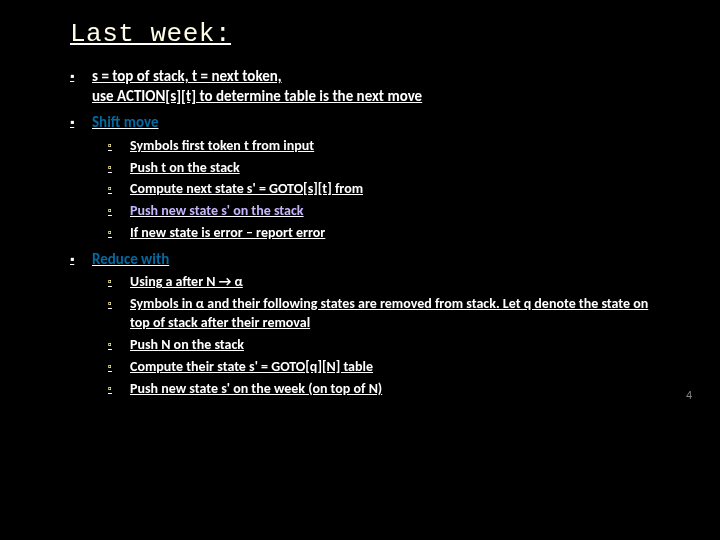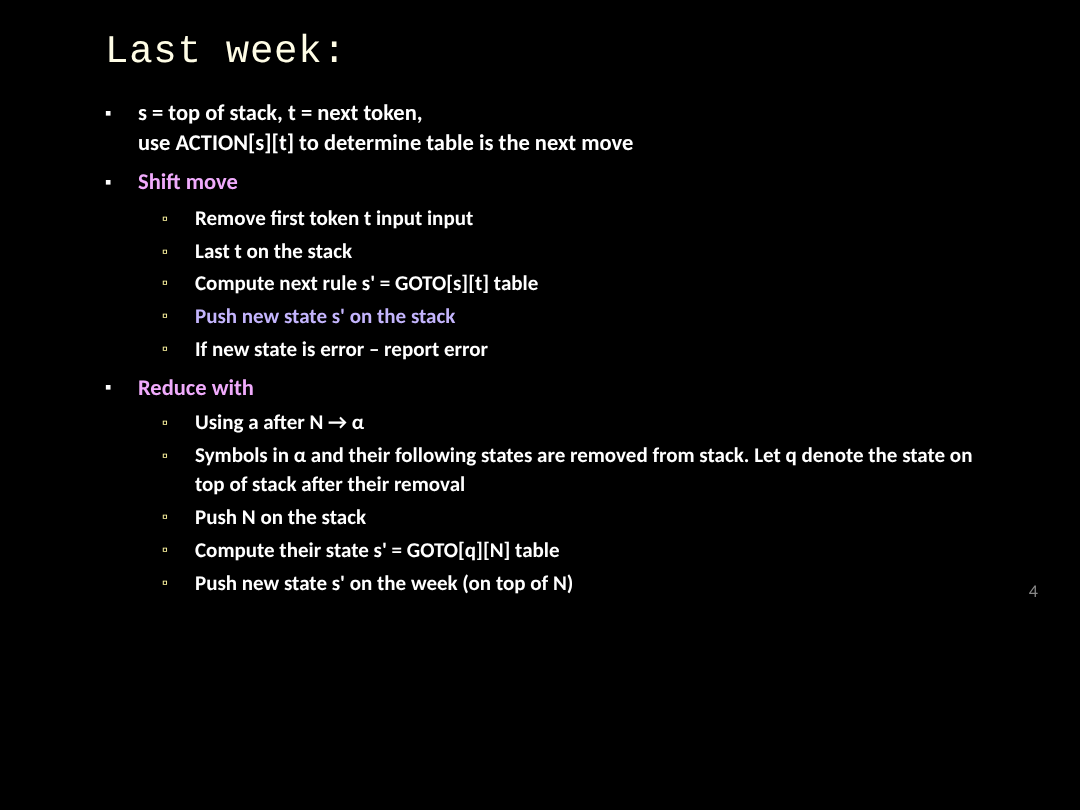--- a/index.html
+++ b/index.html
@@ -11,39 +11,40 @@
     color: #fff;
     font-family: "Segoe UI", "Calibri", Arial, sans-serif;
     overflow: hidden;
   }
   .slide {
     box-sizing: border-box;
     width: 720px;
     height: 412px;
     padding: 16px 56px 20px 70px;
     position: relative;
+    text-decoration: underline;
   }
   .title {
     font-family: "Consolas", "Courier New", monospace;
     font-size: 26px;
     line-height: 1.15;
     color: #fffde6;
     font-weight: 400;
     margin: 4px 0 16px 0;
     letter-spacing: 0.5px;
   }
   .body {
     font-size: 15px;
     line-height: 1.35;
   }
   .lvl1 {
     display: flex;
     margin: 6px 0 4px 0;
   }
-  .lvl1.accent > .txt { color: #f0abfc; font-weight: 600; }
+  .lvl1.accent > .txt { color: #0369a1; font-weight: 600; }
   .bullet1 {
     width: 10px;
     flex: 0 0 10px;
     margin-right: 12px;
     margin-top: 3px;
     font-size: 12px;
     color: #fff;
     line-height: 1.2;
   }
   .txt { flex: 1; font-weight: 600; color: #fff; }
@@ -94,29 +95,29 @@
     </div>
 
     <div class="lvl1 accent">
       <div class="bullet1">▪</div>
       <div class="txt">Shift move</div>
     </div>
 
     <div class="sublist">
       <div class="lvl2">
         <div class="bullet2">▫</div>
-        <div class="txt">Remove first token t input input</div>
+        <div class="txt">Symbols first token t from input</div>
       </div>
       <div class="lvl2">
         <div class="bullet2">▫</div>
-        <div class="txt">Last t on the stack</div>
+        <div class="txt">Push t on the stack</div>
       </div>
       <div class="lvl2">
         <div class="bullet2">▫</div>
-        <div class="txt">Compute next rule s' = GOTO[s][t] table</div>
+        <div class="txt">Compute next state s' = GOTO[s][t] from</div>
       </div>
       <div class="lvl2 accent">
         <div class="bullet2">▫</div>
         <div class="txt">Push new state s' on the stack</div>
       </div>
       <div class="lvl2">
         <div class="bullet2">▫</div>
         <div class="txt">If new state is error – report error</div>
       </div>
     </div>

